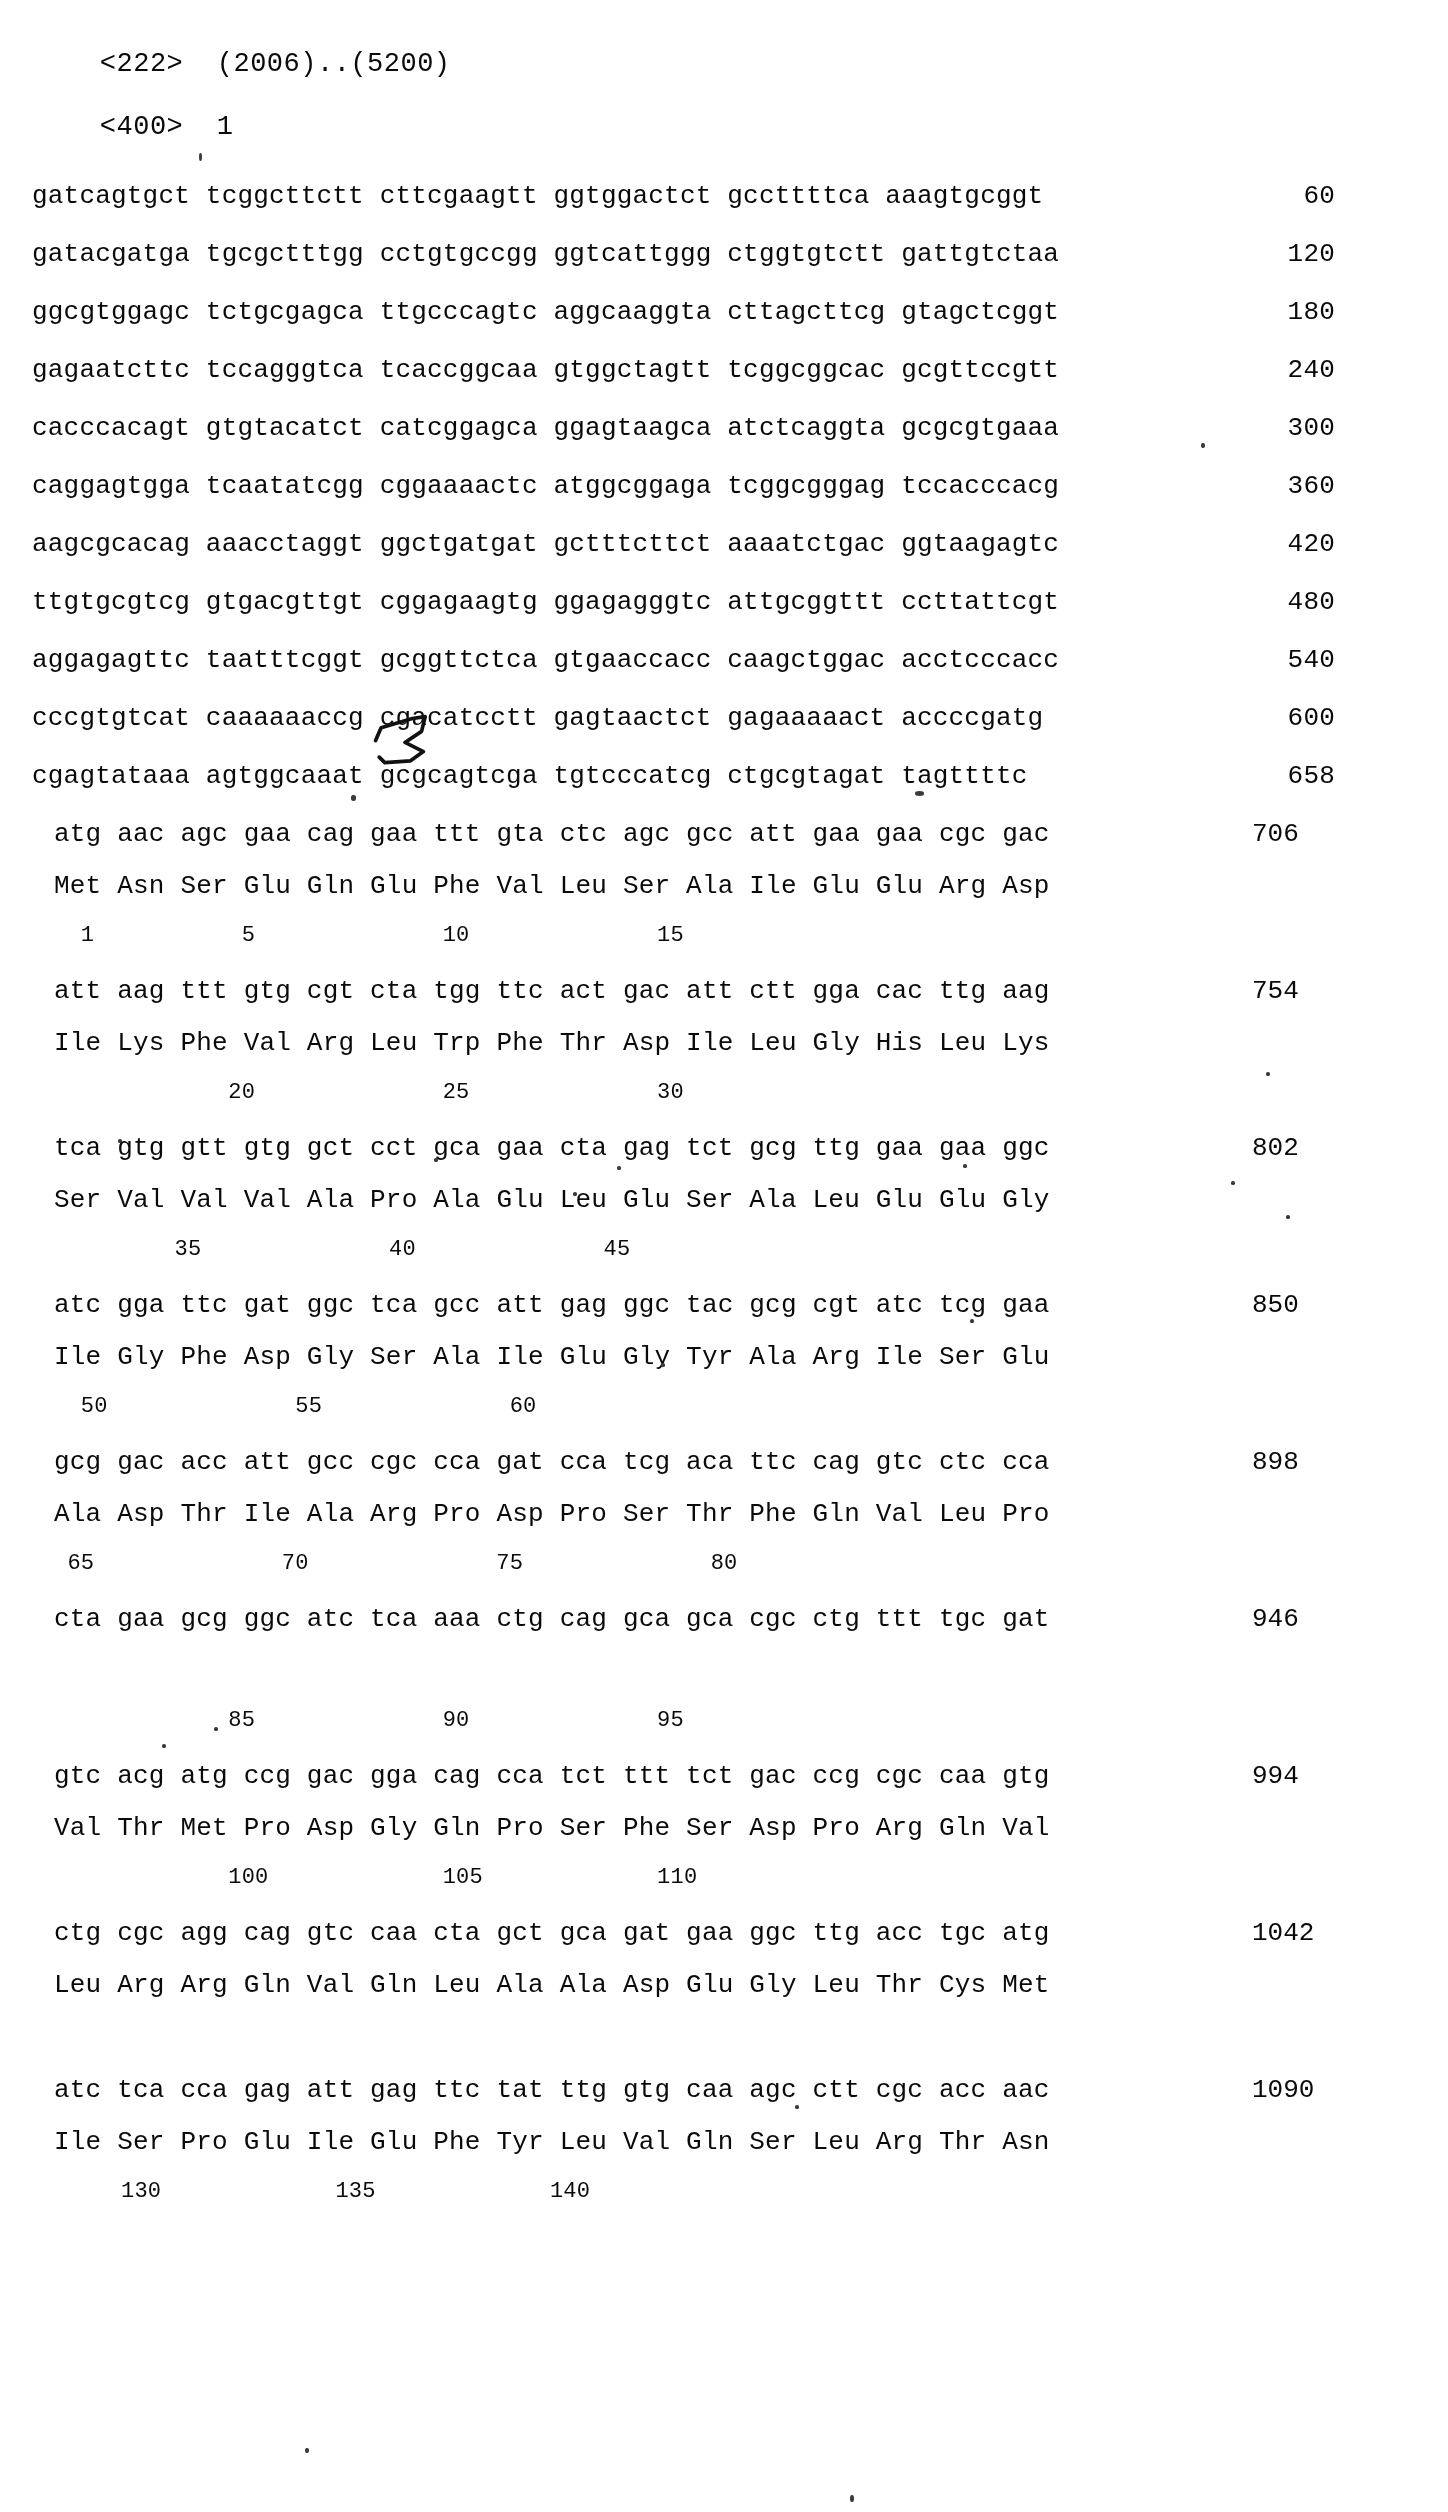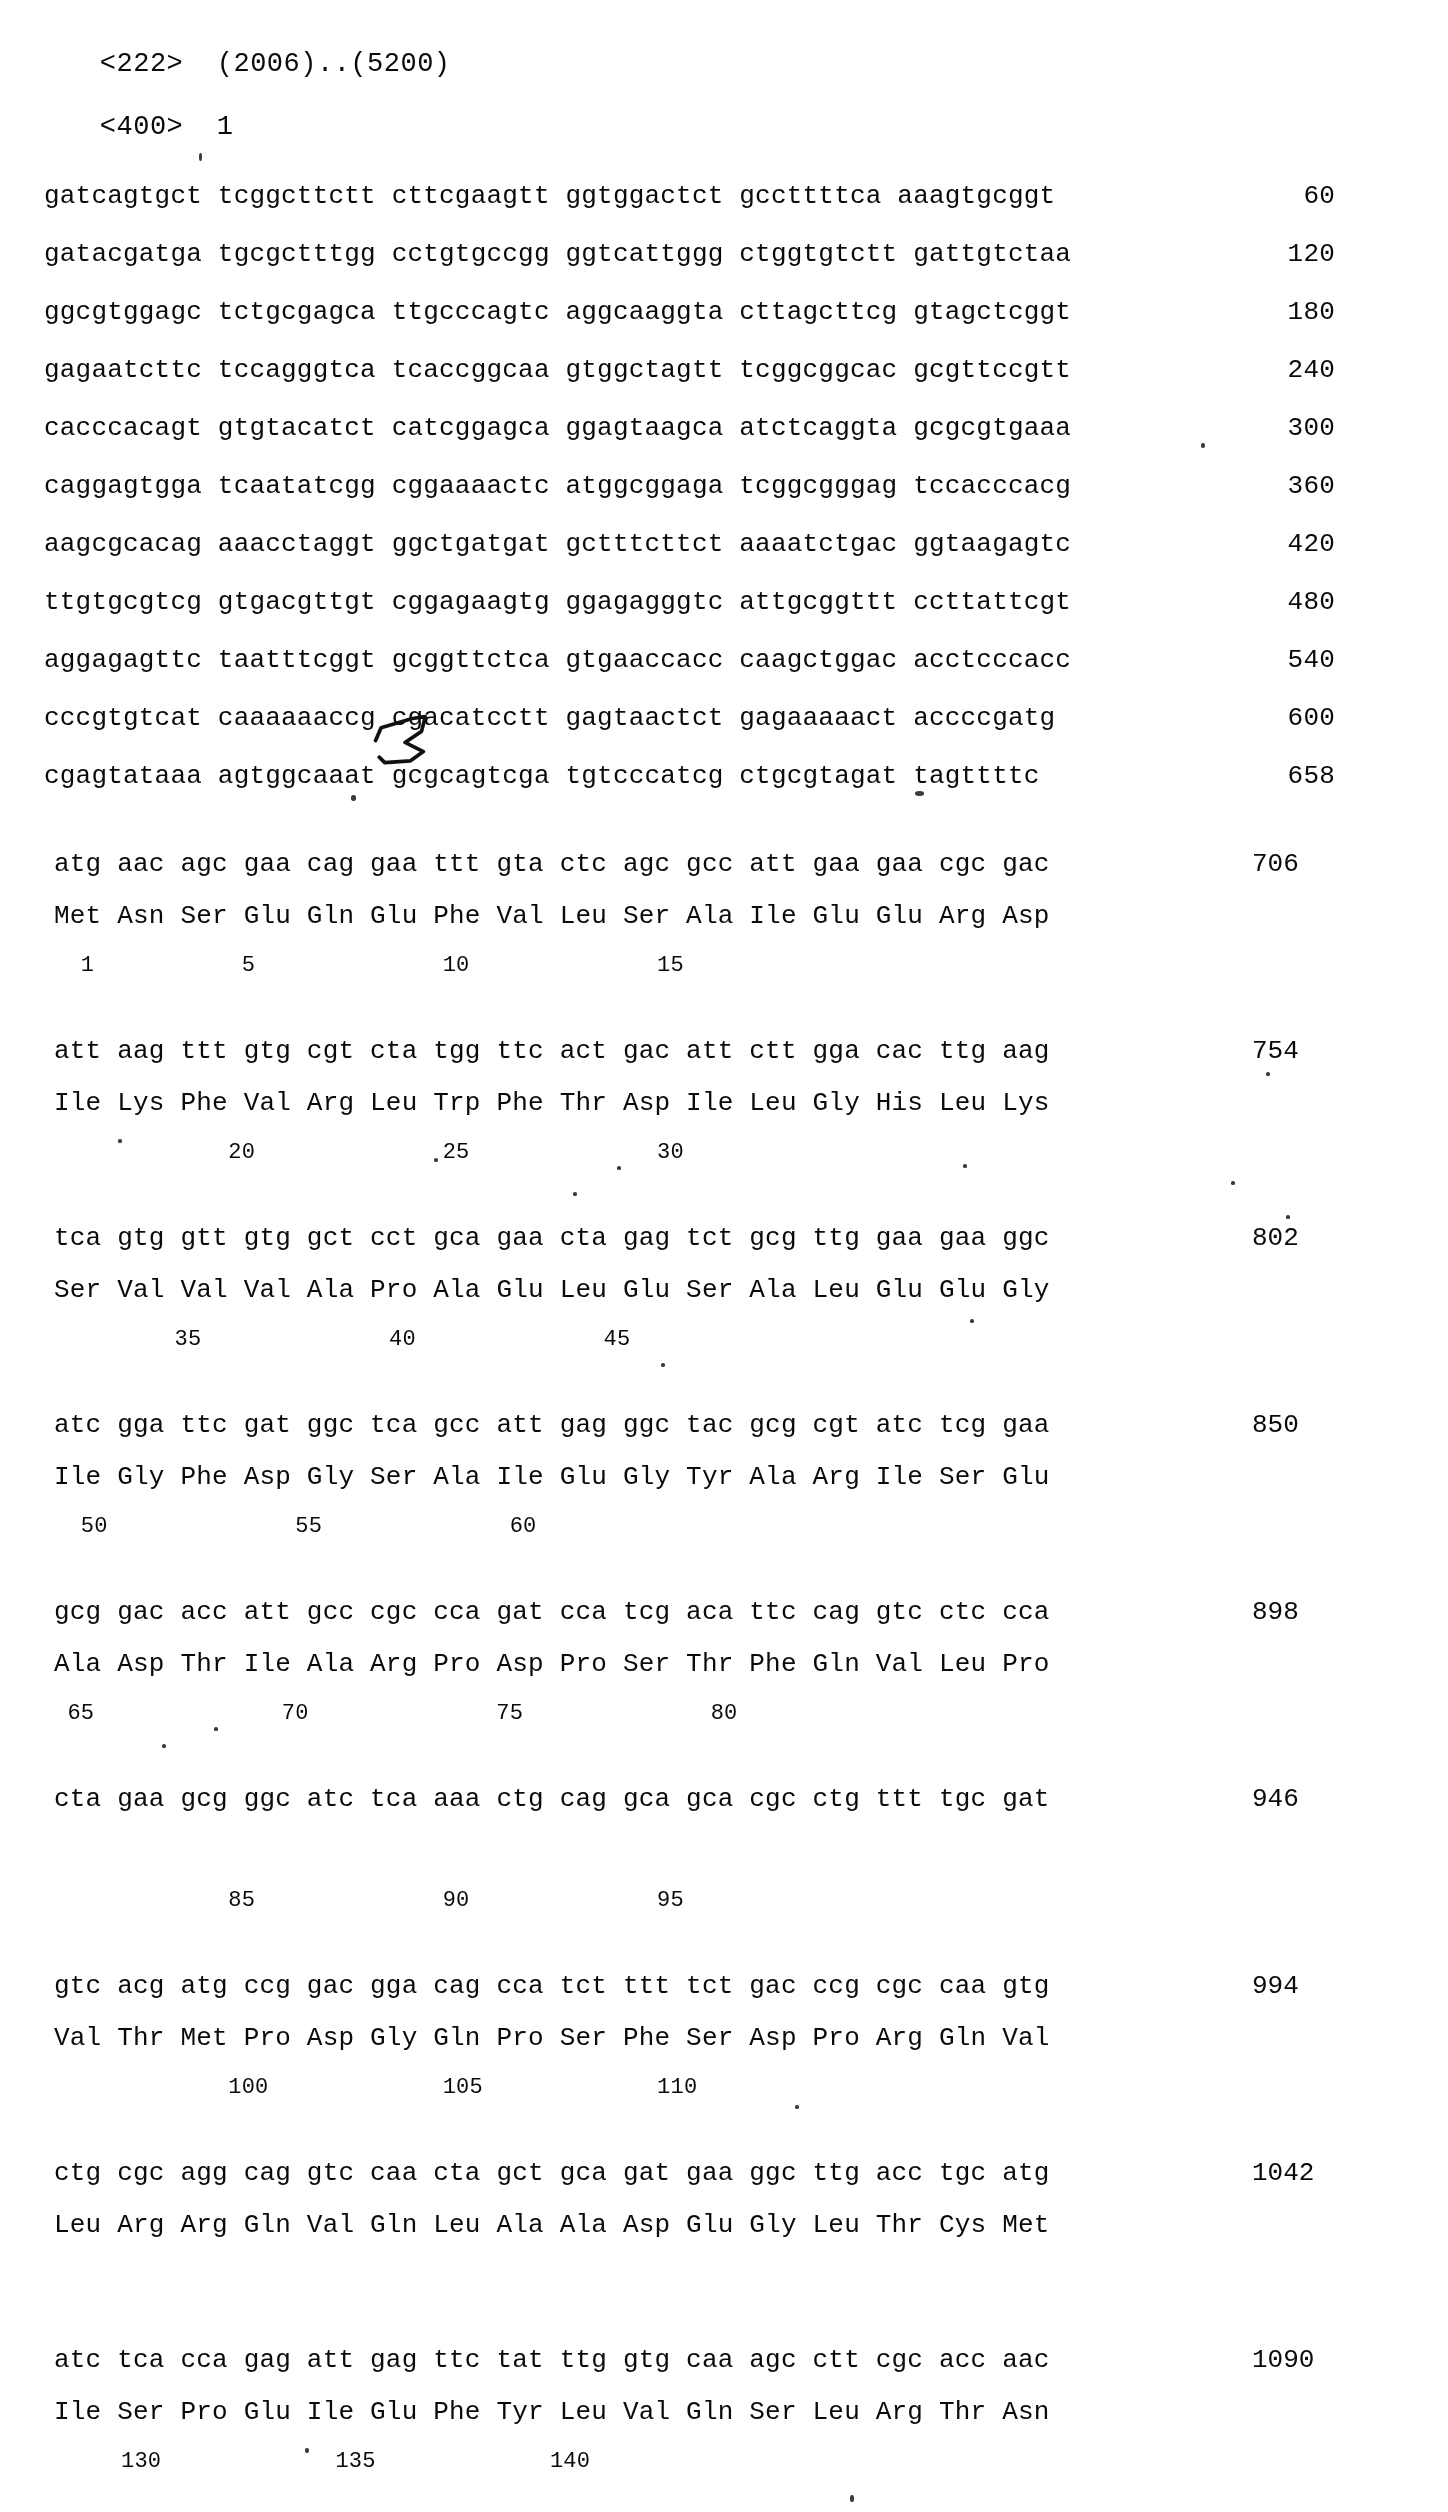--- a/index.html
+++ b/index.html
@@ -43,37 +43,36 @@
   
   .dna-row {
     position: relative;
     height: 58px;
     white-space: pre;
     font-size: 26px;
     letter-spacing: 0.2px;
   }
   .dna-row .bases {
     position: absolute;
-    left: 44px;
+    left: 32px;
     top: 0;
     font-family: Liberation Mono, monospace;
   }
   .dna-row .num {
     position: absolute;
     left: 1252px;
     top: 0;
     width: 83px;
     text-align: right;
   }
 
   
   .codon-block {
     position: relative;
     height: 157px;
-    margin-top: 30px;
   }
   .codon-block .codons {
     position: absolute;
     left: 54px;
     top: 0;
     white-space: pre;
     font-size: 26px;
     letter-spacing: 0.2px;
   }
   .codon-block .aminos {

